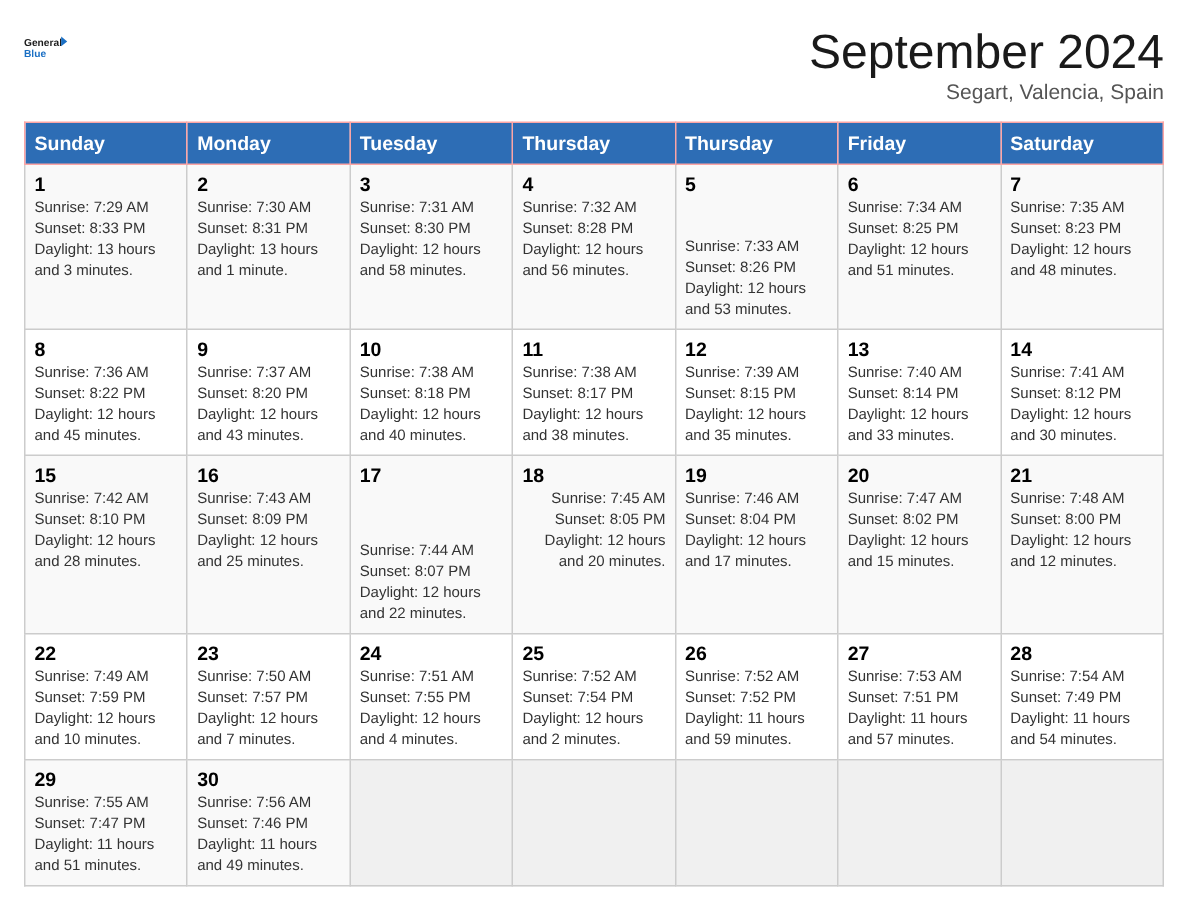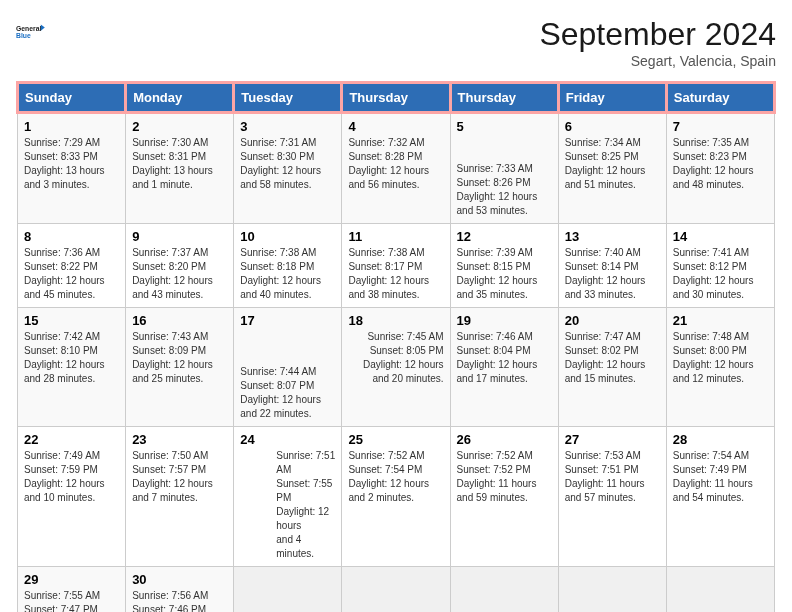--- a/index.html
+++ b/index.html
@@ -42,21 +42,21 @@
       border-collapse: collapse;
       font-size: 11px;
     }
     .calendar thead tr th {
       background-color: #2d6db5;
       color: white;
       padding: 6px 6px;
       text-align: left;
       font-size: 13px;
       font-weight: bold;
-      border: 3px solid #fca5a5;
+      border: 1px solid #fca5a5;
     }
     .calendar tbody tr td {
       border: 1px solid #ccc;
       vertical-align: top;
       padding: 5px 6px;
       width: 108px;
       min-height: 80px;
       background: #fff;
     }
     .calendar tbody tr:nth-child(odd) td {
@@ -273,21 +273,21 @@
         </td>
         <td>
           <span class="day-number">23</span>
           <div class="day-info" style="white-space: pre-line;">Sunrise: 7:50 AM
 Sunset: 7:57 PM
 Daylight: 12 hours
 and 7 minutes.</div>
         </td>
         <td>
           <span class="day-number">24</span>
-          <div class="day-info" style="white-space: pre-line; margin-left: 36px;">Sunrise: 7:51 AM
+          <div class="day-info" style="white-space: pre-line;">Sunrise: 7:51 AM
 Sunset: 7:55 PM
 Daylight: 12 hours
 and 4 minutes.</div>
         </td>
         <td>
           <span class="day-number">25</span>
           <div class="day-info" style="white-space: pre-line;">Sunrise: 7:52 AM
 Sunset: 7:54 PM
 Daylight: 12 hours
 and 2 minutes.</div>

